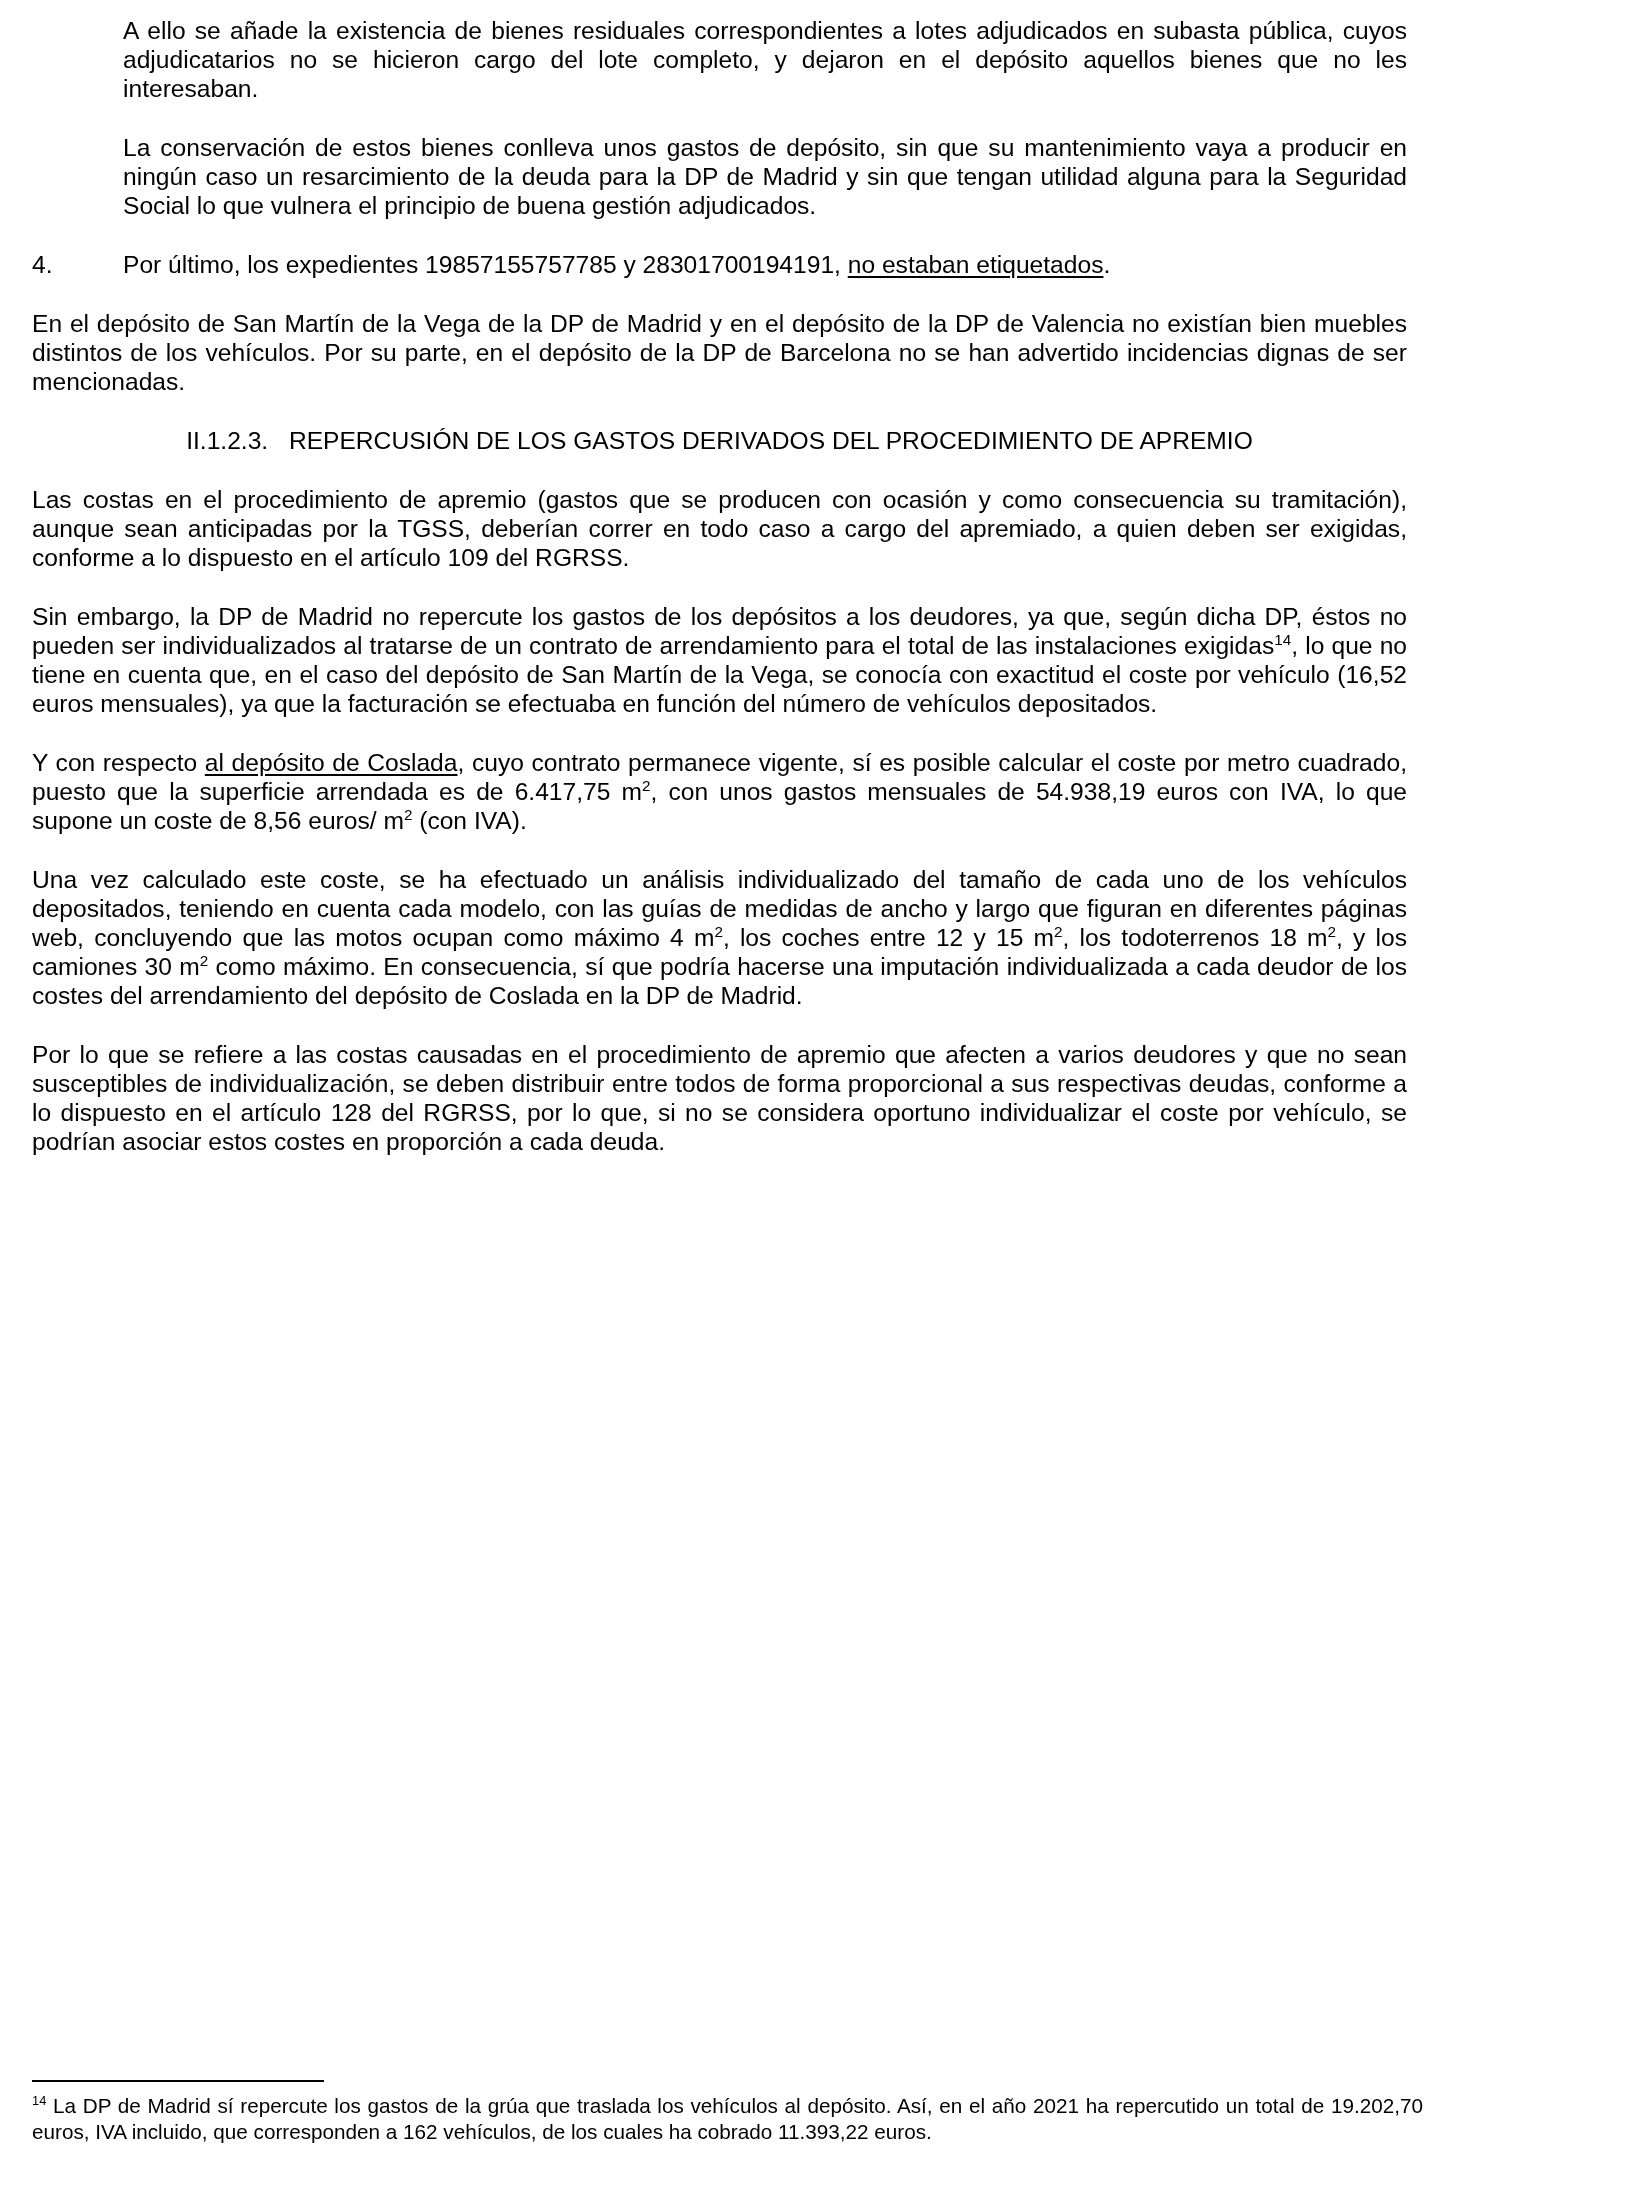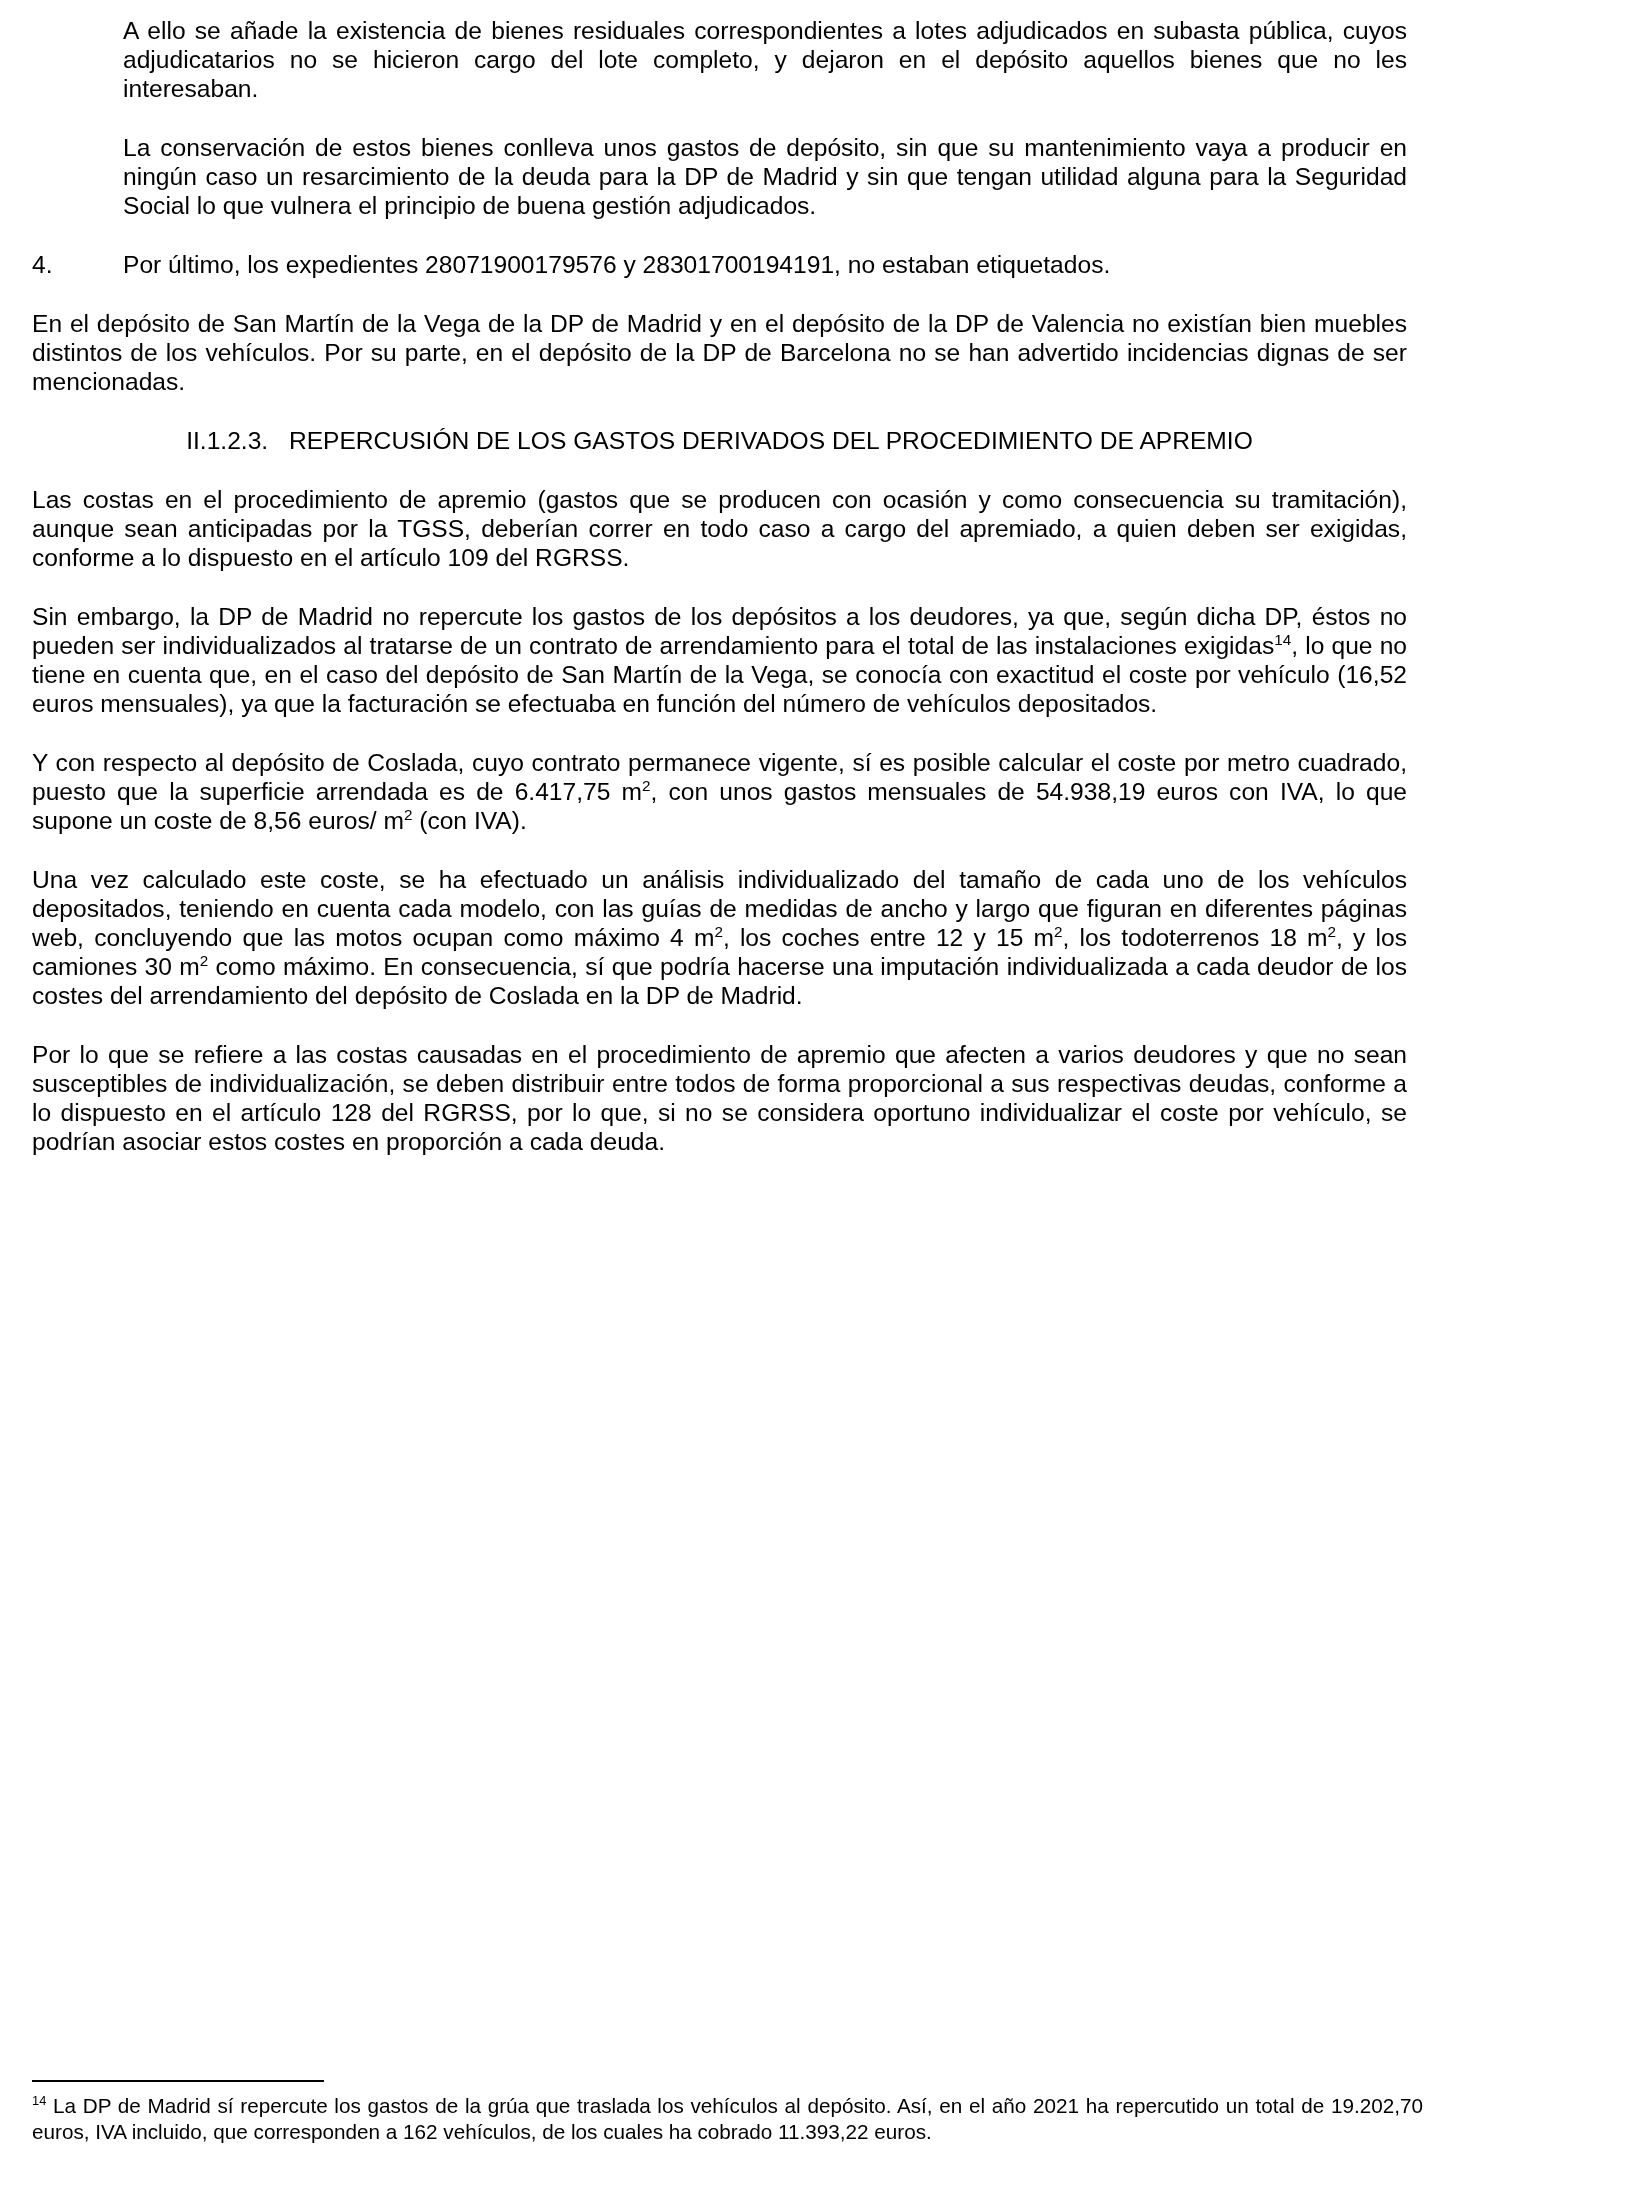--- a/index.html
+++ b/index.html
@@ -36,20 +36,21 @@
     left: 0;
     top: 0;
   }
   .content p.block.heading {
     text-align: center;
   }
   .content p.block.heading .hmarker {
     margin-right: 20.7px;
   }
   .seg-underline {
+    text-decoration: underline;
     text-underline-offset: 3.2px;
   }
   .seg-sup {
     font-size: 62%;
     vertical-align: super;
     line-height: 0;
     margin-top: 48px;
   }
   .footnote {
     position: absolute;
@@ -71,21 +72,21 @@
     text-align: justify;
   }
 </style>
 </head>
 <body>
 
 <div class="page">
   <div class="content">
       <p class="block indent"><span>A ello se añade la existencia de bienes residuales correspondientes a lotes adjudicados en subasta pública, cuyos adjudicatarios no se hicieron cargo del lote completo, y dejaron en el depósito aquellos bienes que no les interesaban.</span></p>
       <p class="block indent"><span>La conservación de estos bienes conlleva unos gastos de depósito, sin que su mantenimiento vaya a producir en ningún caso un resarcimiento de la deuda para la DP de Madrid y sin que tengan utilidad alguna para la Seguridad Social lo que vulnera el principio de buena gestión adjudicados.</span></p>
-      <p class="block hang"><span class="marker">4.</span><span>Por último, los expedientes 28071900179576 y 28301700194191, </span><span class="seg-underline">no estaban etiquetados</span><span>.</span></p>
+      <p class="block hang"><span class="marker">4.</span><span>Por último, los expedientes 19857155757785 y 28301700194191, </span><span class="seg-underline">no estaban etiquetados</span><span>.</span></p>
       <p class="block"><span>En el depósito de San Martín de la Vega de la DP de Madrid y en el depósito de la DP de Valencia no existían bien muebles distintos de los vehículos. Por su parte, en el depósito de la DP de Barcelona no se han advertido incidencias dignas de ser mencionadas.</span></p>
       <p class="block heading"><span class="hmarker">II.1.2.3.</span><span>REPERCUSIÓN DE LOS GASTOS DERIVADOS DEL PROCEDIMIENTO DE APREMIO</span></p>
       <p class="block"><span>Las costas en el procedimiento de apremio (gastos que se producen con ocasión y como consecuencia su tramitación), aunque sean anticipadas por la TGSS, deberían correr en todo caso a cargo del apremiado, a quien deben ser exigidas, conforme a lo dispuesto en el artículo 109 del RGRSS.</span></p>
       <p class="block"><span>Sin embargo, la DP de Madrid no repercute los gastos de los depósitos a los deudores, ya que, según dicha DP, éstos no pueden ser individualizados al tratarse de un contrato de arrendamiento para el total de las instalaciones exigidas</span><span class="seg-sup">14</span><span>, lo que no tiene en cuenta que, en el caso del depósito de San Martín de la Vega, se conocía con exactitud el coste por vehículo (16,52 euros mensuales), ya que la facturación se efectuaba en función del número de vehículos depositados.</span></p>
       <p class="block"><span>Y con respecto </span><span class="seg-underline">al depósito de Coslada</span><span>, cuyo contrato permanece vigente, sí es posible calcular el coste por metro cuadrado, puesto que la superficie arrendada es de 6.417,75 m</span><span class="seg-sup">2</span><span>, con unos gastos mensuales de 54.938,19 euros con IVA, lo que supone un coste de 8,56 euros/ m</span><span class="seg-sup">2</span><span> (con IVA).</span></p>
       <p class="block"><span>Una vez calculado este coste, se ha efectuado un análisis individualizado del tamaño de cada uno de los vehículos depositados, teniendo en cuenta cada modelo, con las guías de medidas de ancho y largo que figuran en diferentes páginas web, concluyendo que las motos ocupan como máximo 4 m</span><span class="seg-sup">2</span><span>, los coches entre 12 y 15 m</span><span class="seg-sup">2</span><span>, los todoterrenos 18 m</span><span class="seg-sup">2</span><span>, y los camiones 30 m</span><span class="seg-sup">2</span><span> como máximo. En consecuencia, sí que podría hacerse una imputación individualizada a cada deudor de los costes del arrendamiento del depósito de Coslada en la DP de Madrid.</span></p>
       <p class="block"><span>Por lo que se refiere a las costas causadas en el procedimiento de apremio que afecten a varios deudores y que no sean susceptibles de individualización, se deben distribuir entre todos de forma proporcional a sus respectivas deudas, conforme a lo dispuesto en el artículo 128 del RGRSS, por lo que, si no se considera oportuno individualizar el coste por vehículo, se podrían asociar estos costes en proporción a cada deuda.</span></p>
     </div>
   <div class="footnote">
     <hr class="footnote-rule">

